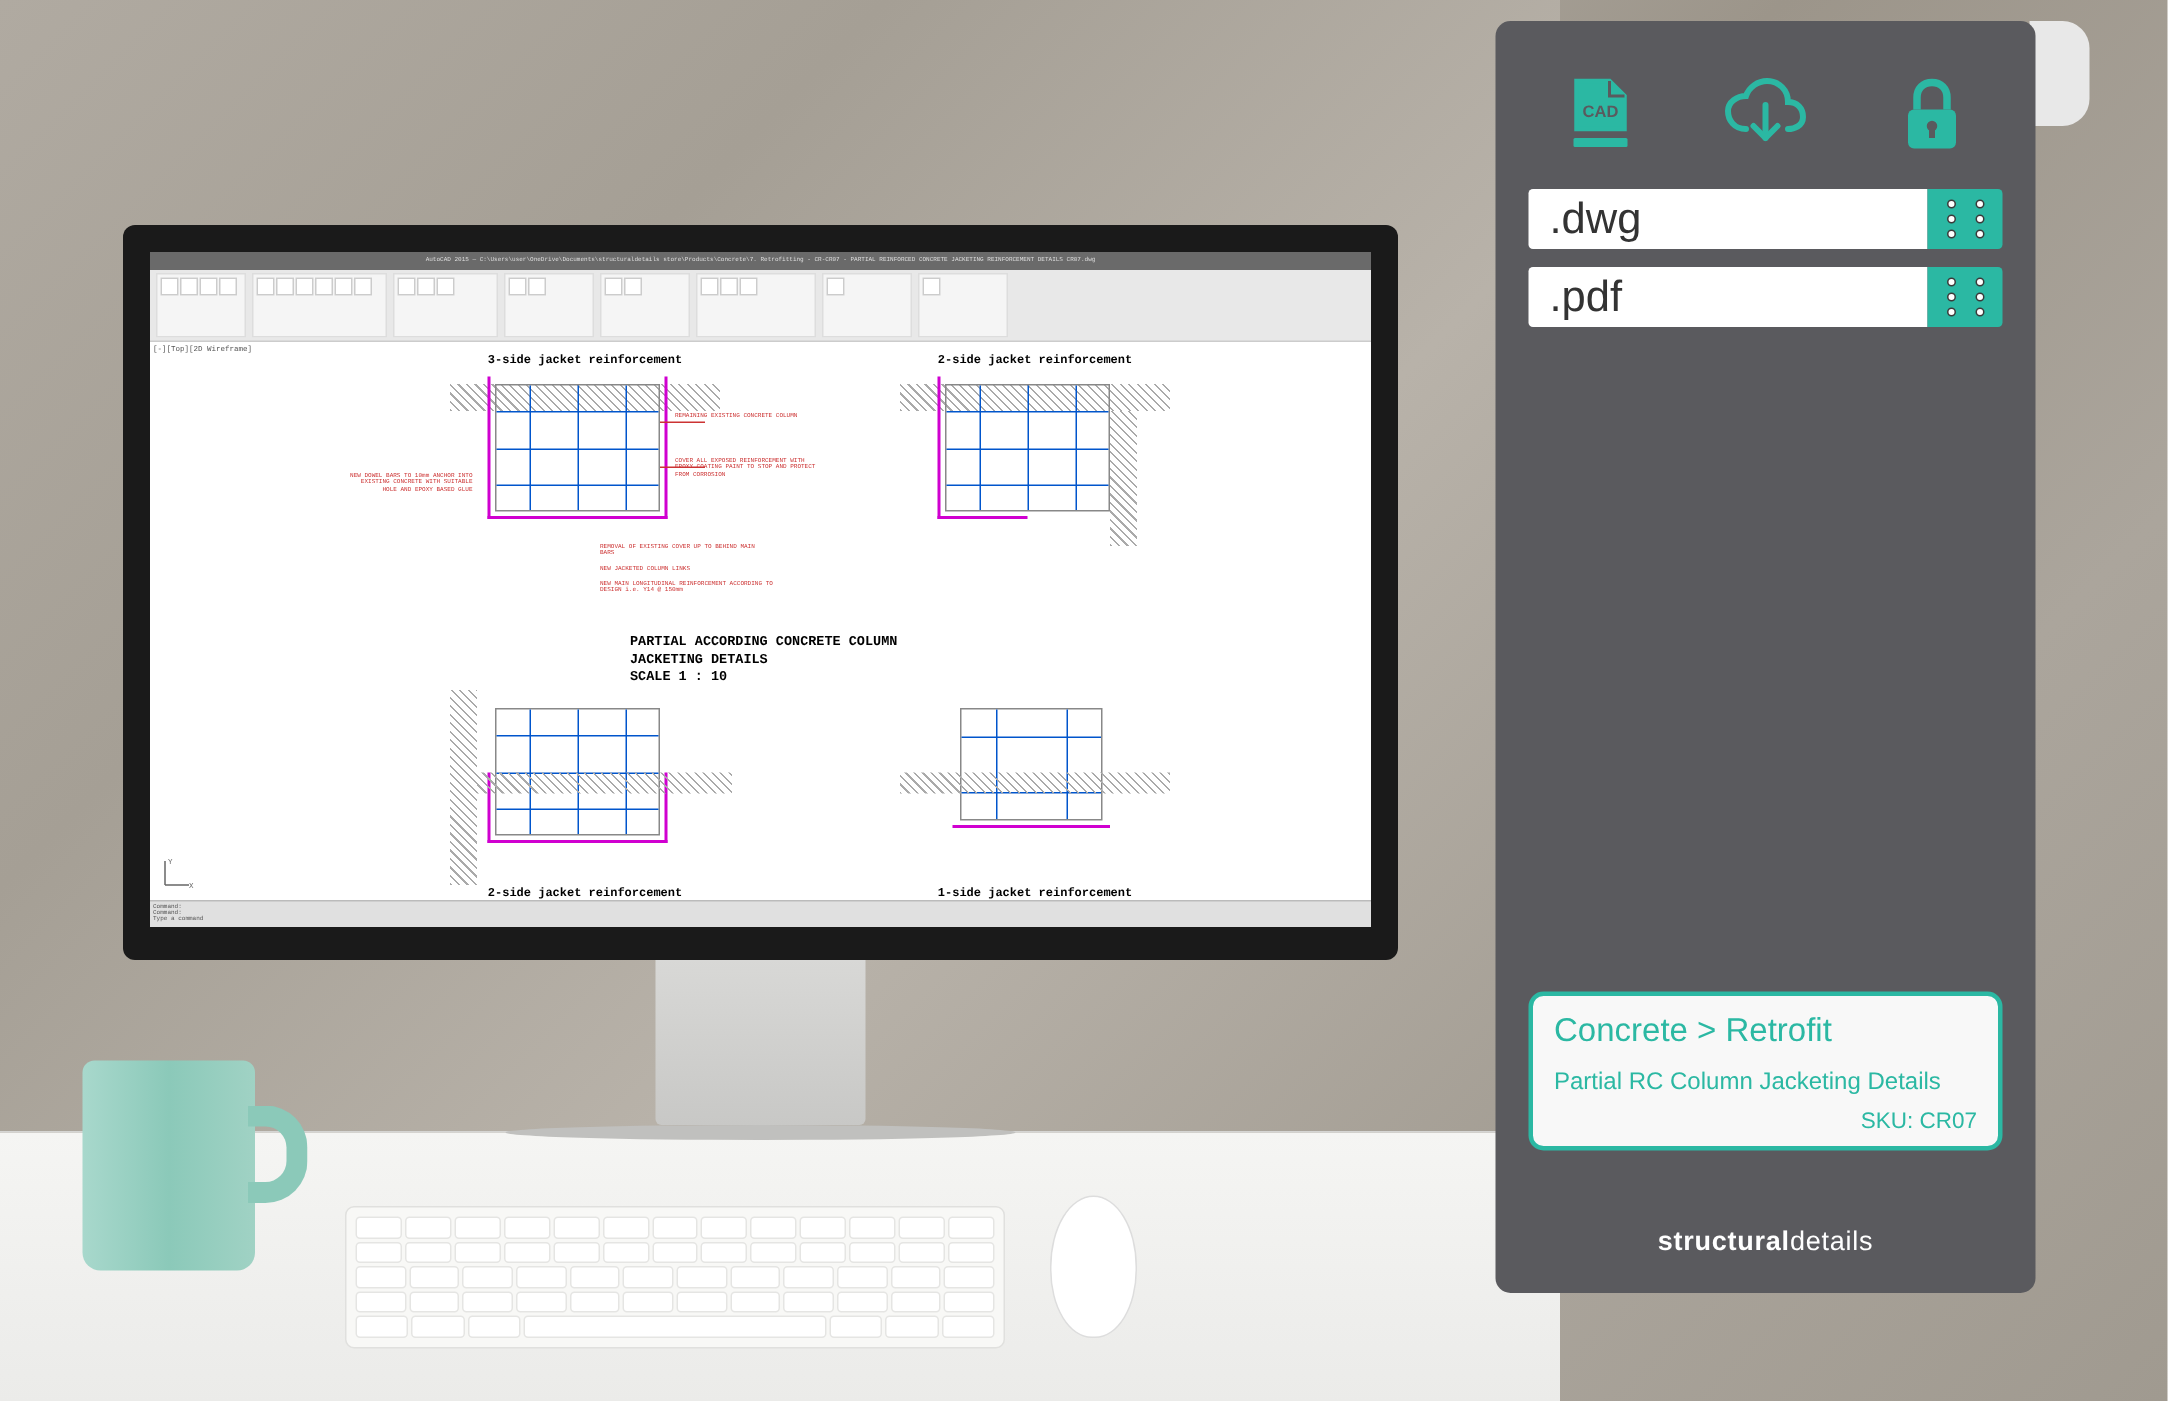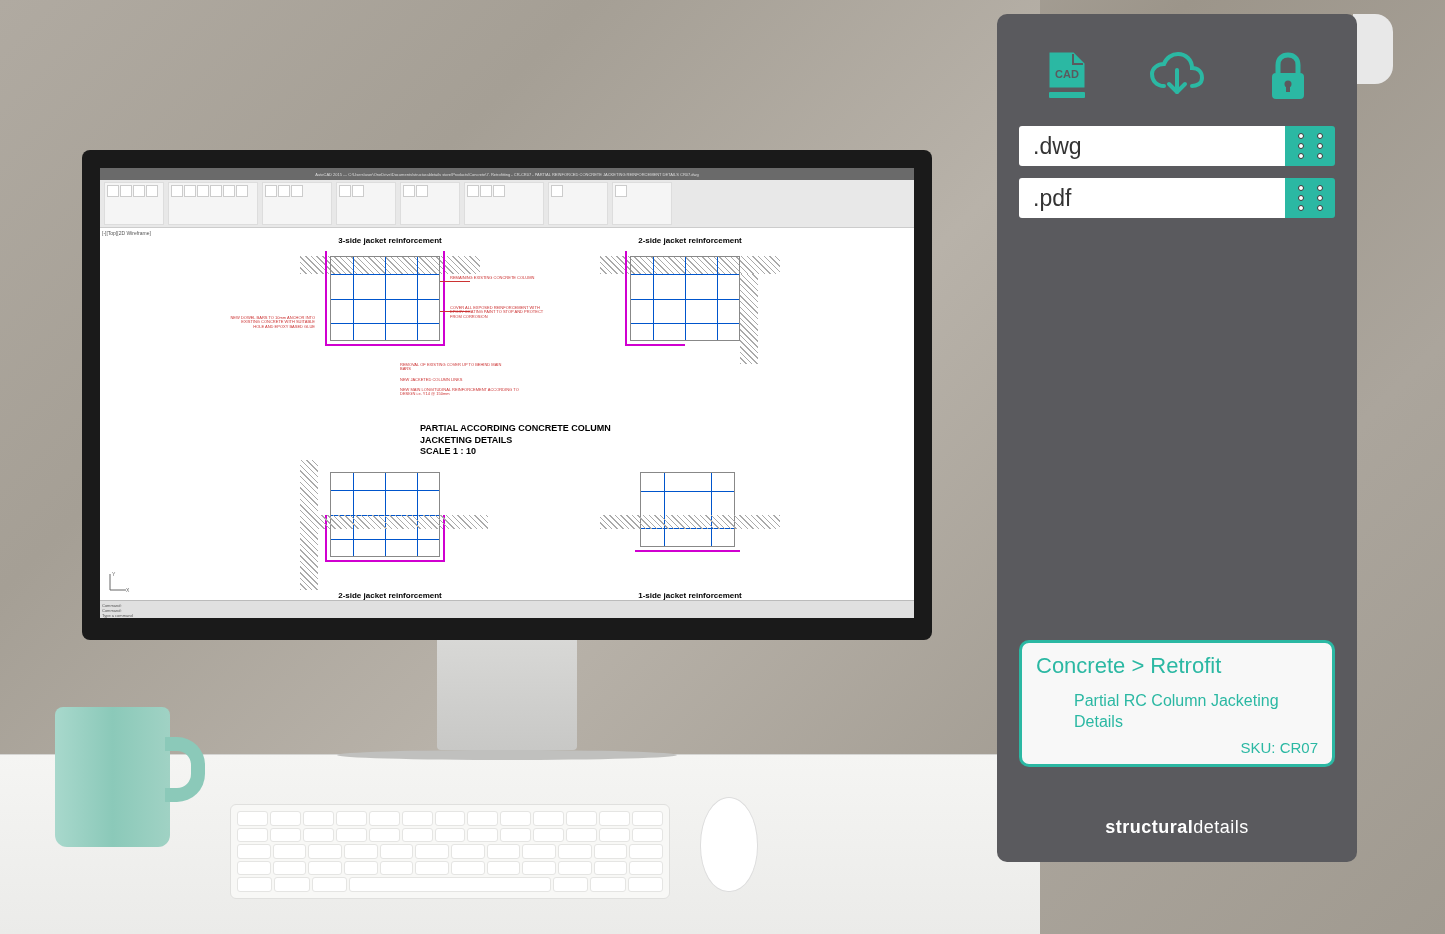--- a/index.html
+++ b/index.html
@@ -8,20 +8,21 @@
   height: 934px;
   font-family: Arial, Helvetica, sans-serif;
   background: linear-gradient(135deg, #a8a299 0%, #b5b0a8 25%, #9c958a 50%, #aba59c 75%, #a09a90 100%);
   position: relative;
   overflow: hidden;
 }
 .scene {
   position: absolute;
   left: 0; top: 0; width: 1040px; height: 100%;
   background: linear-gradient(135deg, #b0aaa1 0%, #a59f95 30%, #b8b2a9 60%, #9e988e 100%);
+  font-family: Liberation Mono, monospace;
 }
 .desk {
   position: absolute;
   left: 0; bottom: 0; width: 100%; height: 180px;
   background: linear-gradient(180deg, #f5f5f3 0%, #ebebe9 100%);
   border-top: 1px solid #d5d5d3;
 }
 .monitor {
   position: absolute;
   left: 82px; top: 150px;
@@ -165,42 +166,42 @@
 .format-row {
   display: flex; align-items: stretch;
   margin-bottom: 12px; height: 40px;
 }
 .format-label {
   flex: 1;
   background: #fff;
   border-radius: 3px 0 0 3px;
   display: flex; align-items: center;
   padding-left: 14px;
-  font-size: 23px; color: #333;
+  font-size: 29px; color: #333;
 }
 .format-binding {
   width: 50px;
   background: #2bb8a3;
   border-radius: 0 3px 3px 0;
   display: flex; flex-direction: column; justify-content: center;
   gap: 4px; padding: 5px 0;
   position: relative;
 }
 .ring-row { display: flex; justify-content: space-around; padding: 0 6px; }
 .ring { width: 6px; height: 6px; border: 1.5px solid #3a3a3a; border-radius: 50%; background: #fff; }
 .product-card {
   margin-top: auto;
   border: 3px solid #2bb8a3;
   border-radius: 10px;
   background: #f8f8f8;
   padding: 10px 14px 8px 14px;
   margin-bottom: 50px;
 }
 .product-breadcrumb { color: #2bb8a3; font-size: 22px; font-weight: 500; margin-bottom: 12px; }
-.product-title { color: #2bb8a3; font-size: 16px; line-height: 1.3; margin-bottom: 6px; margin-left: 38px; }
+.product-title { color: #2bb8a3; font-size: 16px; line-height: 1.3; margin-bottom: 6px; }
 .product-sku { color: #2bb8a3; font-size: 15px; text-align: right; }
 .brand {
   color: #fff; font-size: 18px; text-align: center;
   letter-spacing: 0.5px;
 }
 .brand strong { font-weight: 700; }
 .brand span { font-weight: 300; }
 </style>
 </head>
 <body>

